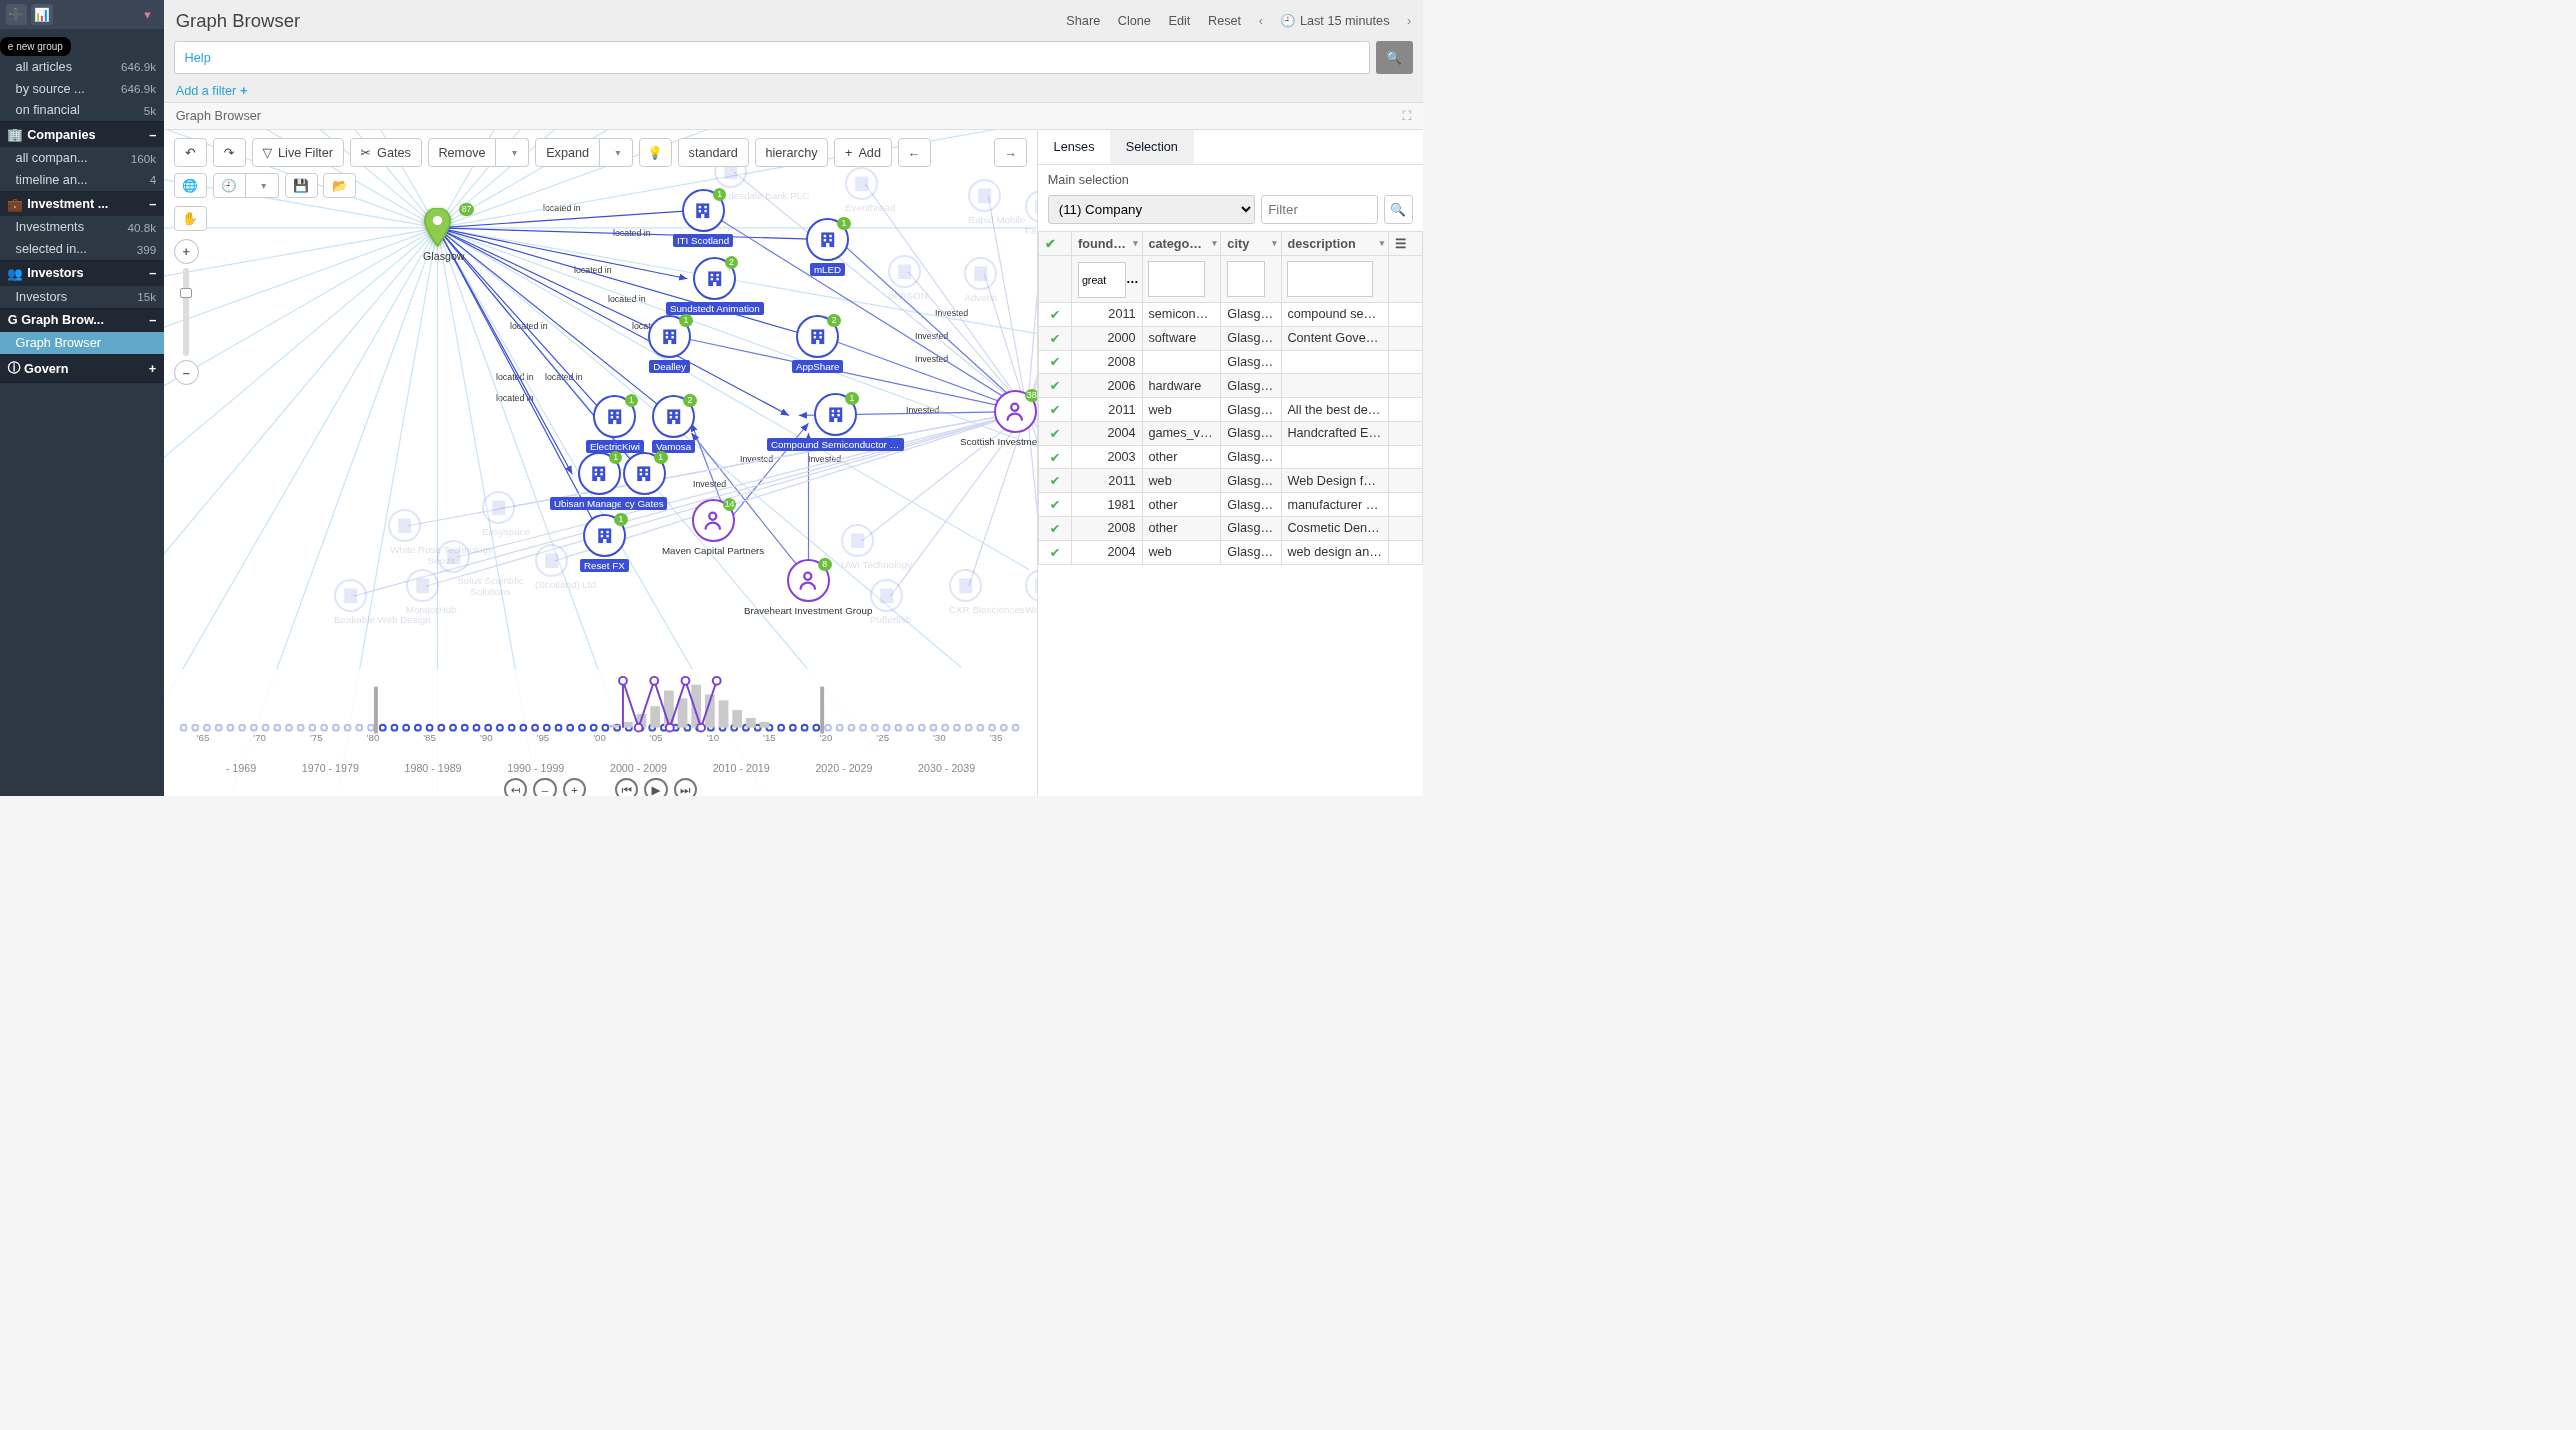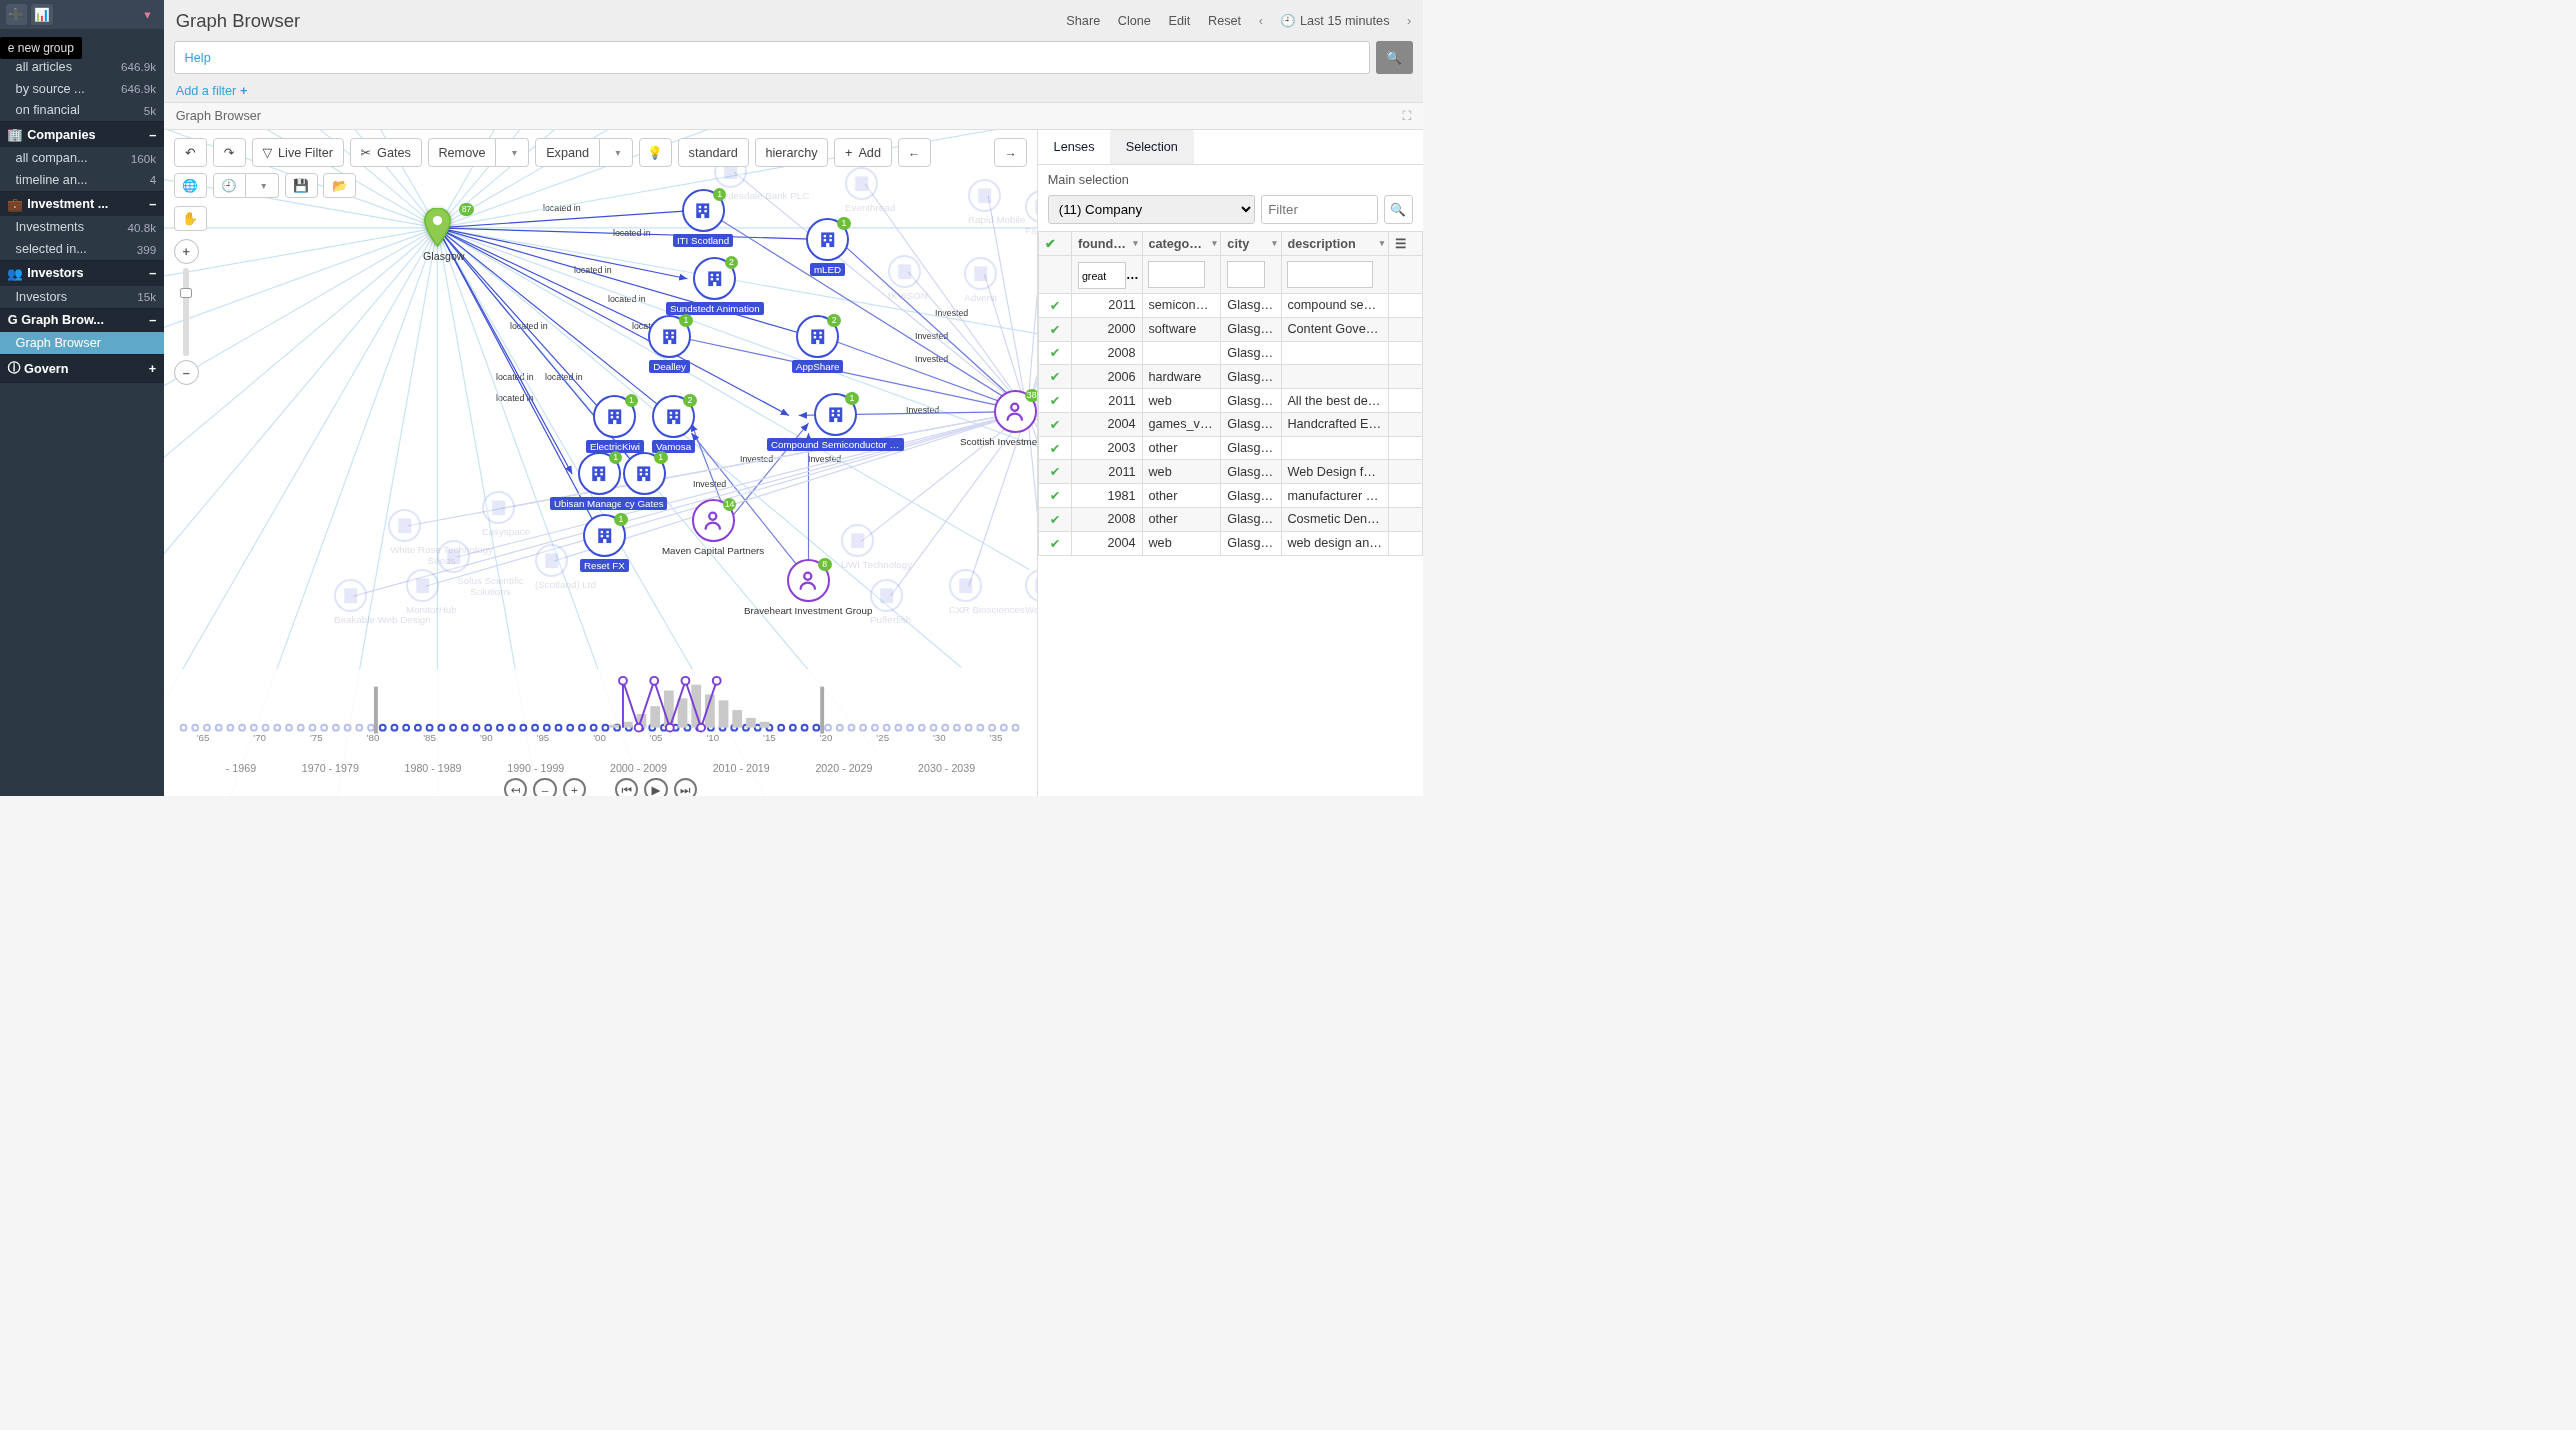--- a/index.html
+++ b/index.html
@@ -4,21 +4,21 @@
 <style>
 * { margin:0; padding:0; box-sizing:border-box; font-family:"Helvetica Neue",Arial,sans-serif; }
 body { background:#f5f5f5; width:1423px; height:796px; overflow:hidden; font-size:12.7px; color:#333; }
 .app { display:flex; height:100%; }
 
 
 .sidebar { width:164px; background:#2d3845; color:#cfd8dc; display:flex; flex-direction:column; font-size:12.7px; overflow:hidden; }
 .sb-top { display:flex; align-items:center; background:#3a4655; height:29px; padding:0 5.9px; gap:3.9px; }
 .sb-top .ico { width:21.5px; height:21.5px; display:flex; align-items:center; justify-content:center; background:#4a5766; border-radius:2.9px; }
 .sb-top .spacer { flex:1; }
-.tooltip { position:absolute; top:37px; left:0; background:#000; color:#ddd; padding:3.9px 7.8px; font-size:12px; border-radius:2px; }
+.tooltip { position:absolute; top:37px; left:0; background:#000; color:#ddd; padding:3.9px 7.8px; font-size:10px; border-radius:8px; }
 .sb-row { display:flex; align-items:center; padding:3.9px 7.8px 3.9px 15.6px; cursor:pointer; }
 .sb-row .lbl { flex:1; white-space:nowrap; overflow:hidden; text-overflow:ellipsis; }
 .sb-row .cnt { color:#aab; font-size:11.7px; }
 .sb-head { display:flex; align-items:center; padding:4.9px 7.8px; background:#1f2833; font-weight:600; color:#fff; }
 .sb-head .lbl { flex:1; white-space:nowrap; overflow:hidden; text-overflow:ellipsis; }
 .sb-head .pm { font-weight:bold; }
 .sb-row.active { background:#5fa8c9; color:#fff; }
 .sb-sec { border-bottom:1px solid #1a222d; }
 
 
@@ -76,21 +76,21 @@
 .rsel select { flex:1; height:29px; border:1px solid #ccc; border-radius:2.9px; padding:0 5.9px; }
 .rsel input { width:117px; height:29px; border:1px solid #ccc; border-radius:2.9px; padding:0 5.9px; }
 .rsel .sbtn { width:29px; border:1px solid #ccc; border-radius:2.9px; display:flex; align-items:center; justify-content:center; cursor:pointer; }
 .grid { flex:1; overflow:auto; font-size:12.7px; }
 .grid table { border-collapse:collapse; width:100%; }
 .grid th, .grid td { border:1px solid #ddd; padding:3.9px 5.9px; text-align:left; white-space:nowrap; overflow:hidden; text-overflow:ellipsis; }
 .grid th { background:#f7f7f7; font-weight:600; color:#555; position:relative; padding-right:15.6px; }
 .grid th .car { position:absolute; right:3.9px; top:5.9px; font-size:8.8px; color:#888; }
 .grid .cbcol { width:17.6px; text-align:center; color:#4caf50; }
 .grid tbody tr:nth-child(even){ background:#f7f7f7; }
-.grid .fltrow input { width:100%; border:1px solid #ccc; height:27px; font-size:10.7px; padding:0 2.9px; }
+.grid .fltrow input { width:100%; border:1px solid #ccc; height:36px; font-size:10.7px; padding:0 2.9px; }
 .col-f{max-width:68px;} .col-c{max-width:78px;} .col-ci{max-width:59px;} .col-d{max-width:107px;}
 
 
 .node { position:absolute; text-align:center; font-size:9.8px; color:#324; }
 .node .circ { width:43px; height:43px; border:2.9px solid #3b4fd6; border-radius:21.5px; background:#fff; display:flex; align-items:center; justify-content:center; margin:0 auto; position:relative; }
 .node.person .circ { border-color:#8a3fd6; }
 .node .nlabel { background:#3b4fd6; color:#fff; padding:1px 3.9px; border-radius:2px; display:inline-block; margin-top:2px; font-size:9.8px; max-width:137px; overflow:hidden; text-overflow:ellipsis; white-space:nowrap; }
 .node.person .nlabel { background:none; color:#333; }
 .node .badge { position:absolute; top:-3.9px; right:-3.9px; background:#6bbf3a; color:#fff; border-radius:7.8px; min-width:13.7px; height:13.7px; font-size:8.8px; display:flex; align-items:center; justify-content:center; padding:0 2px; }
 .pin { position:absolute; color:#6bbf3a; }

